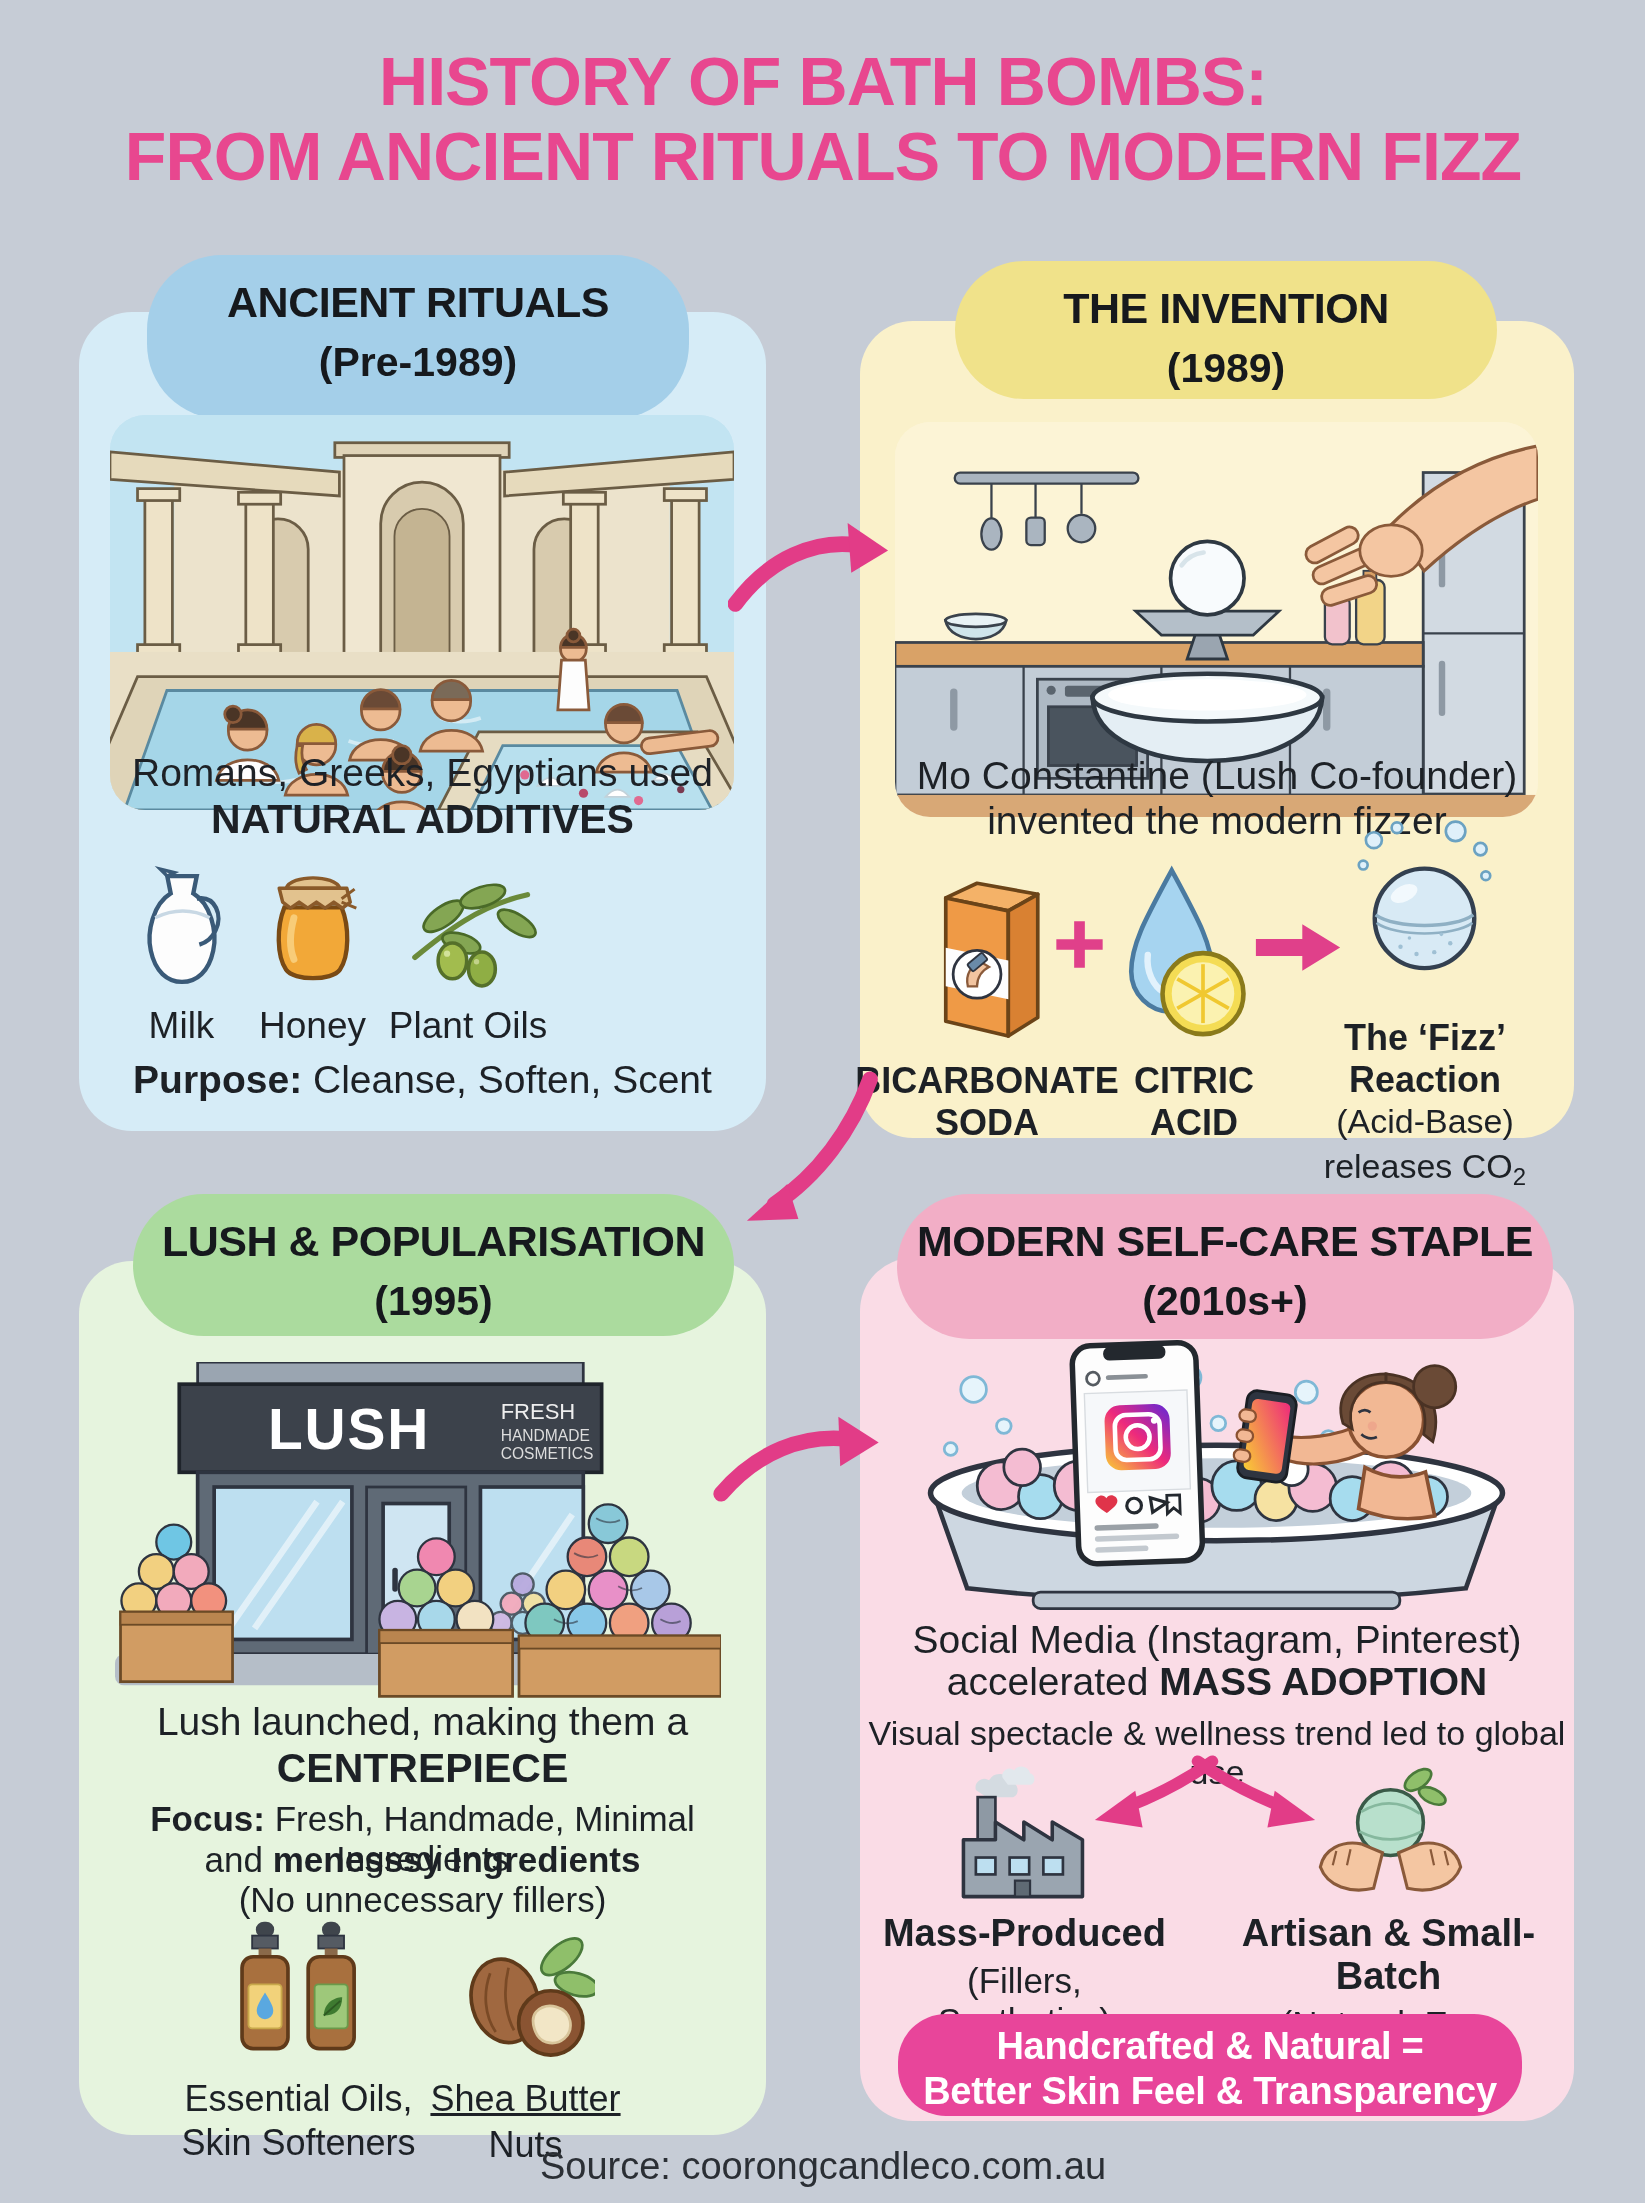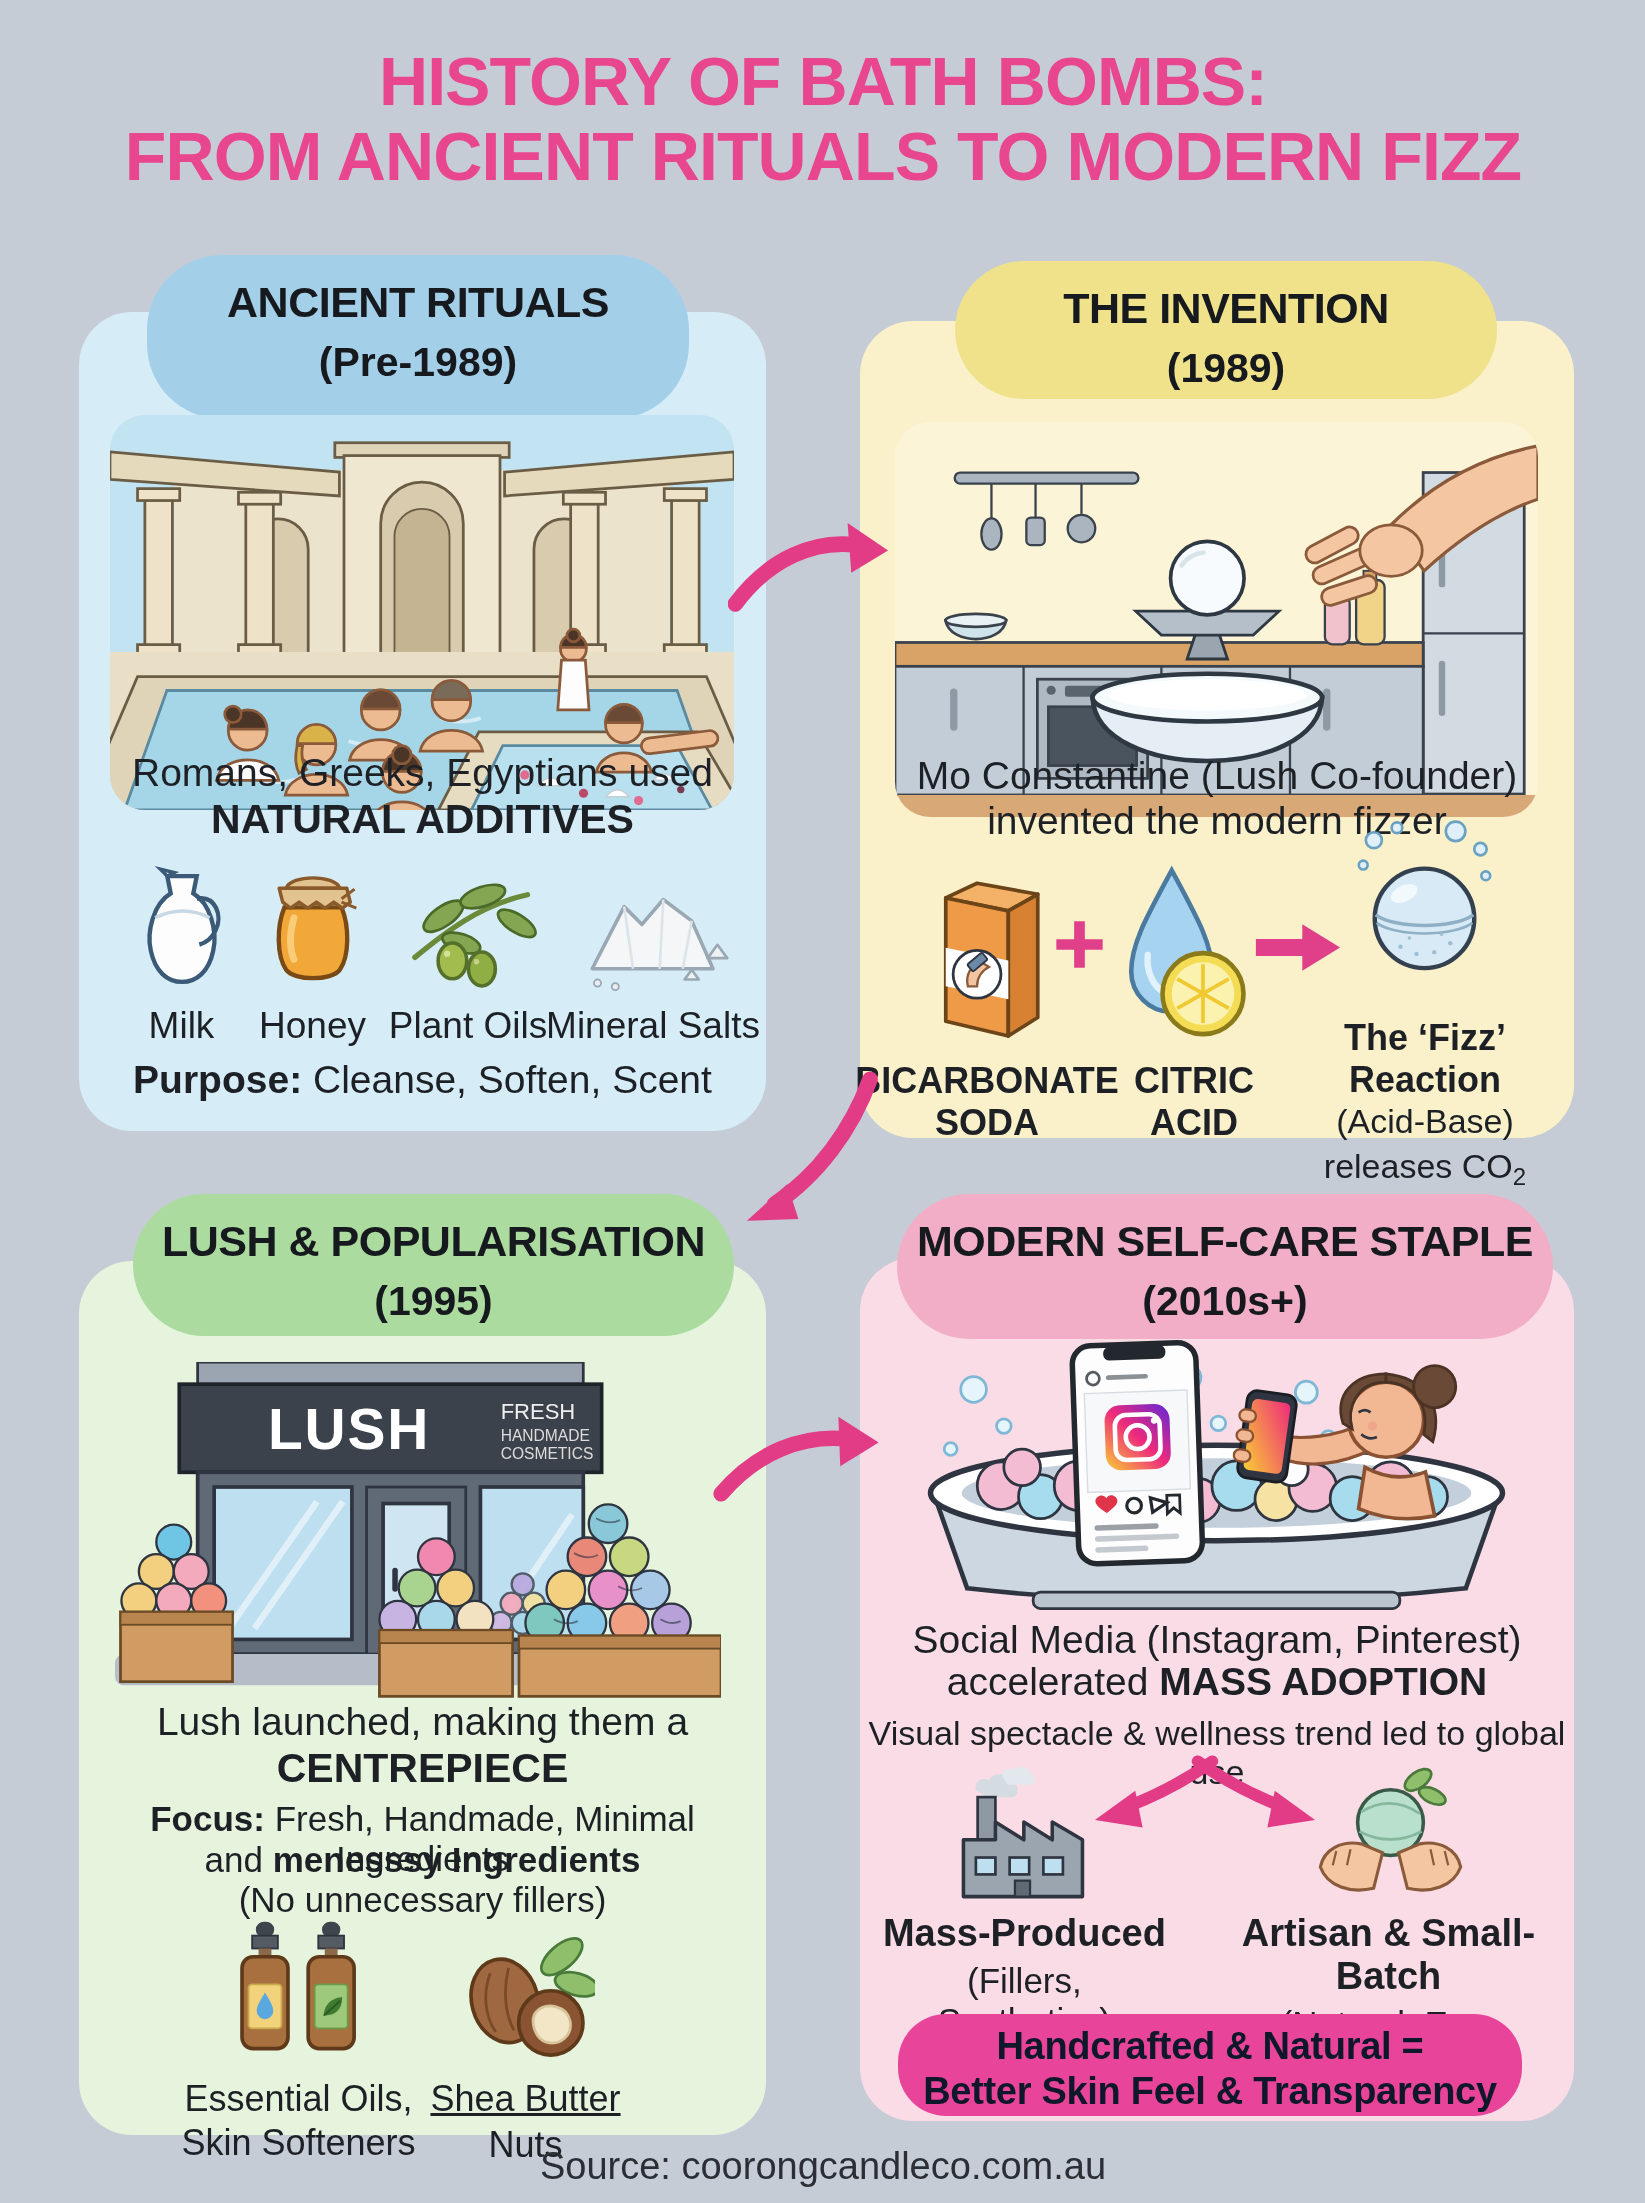--- a/index.html
+++ b/index.html
@@ -19,21 +19,21 @@
   .pill .l2{font-size:41px;margin-top:12px;}
   .pillblue{background:#a4cfe9;}  .pillyellow{background:#f0e28a;}
   .pillgreen{background:#abdb9e;} .pillpink{background:#f2aec6;}
   .t{position:absolute;left:0;width:100%;text-align:center;color:#1d2126;}
   .b{font-weight:bold;}
   .illo{position:absolute;border-radius:35px;overflow:hidden;}
   .cell{position:absolute;text-align:center;}
   .cicon{display:flex;align-items:flex-end;justify-content:center;}
   .clabel{font-size:37px;margin-top:11px;color:#1d2126;}
   .banner{position:absolute;background:#e8459a;border-radius:48px;text-align:center;
-          color:#0f172a;font-weight:bold;font-size:38px;line-height:45px;padding-top:10px;
+          color:#ffffff;font-weight:bold;font-size:38px;line-height:45px;padding-top:10px;
           letter-spacing:-0.3px;}
   .footer{position:absolute;left:0;top:2145px;width:100%;text-align:center;
           font-size:38px;color:#2b2f35;}
 </style>
 </head>
 <body>
 
 <div class="page">
 
   <header class="title">
@@ -182,33 +182,20 @@
             <ellipse cx="72" cy="84" rx="22" ry="10" transform="rotate(18 72 84)"></ellipse>
           </g>
           <ellipse cx="62" cy="104" rx="16" ry="20" fill="#a2bc4e" stroke="#55702a" stroke-width="4"></ellipse>
           <ellipse cx="95" cy="113" rx="15" ry="19" fill="#8fae44" stroke="#55702a" stroke-width="4"></ellipse>
           <circle cx="56" cy="96" r="3.5" fill="#d2e29a"></circle>
             <circle cx="89" cy="105" r="3" fill="#c2d28a"></circle>
         </svg>
       </div>
       <div class="clabel">Plant Oils</div>
     </div>
-    <div class="cell" style="left:464px;top:544px;width:220px;">
-      <div class="cicon" style="height:138px;">
-        <svg width="151" height="125" viewBox="0 0 170 140">
-          <path d="M16,112 L52,42 L72,62 L96,34 L128,58 L152,112 Z" fill="#f4f6f8" stroke="#9aa8b4" stroke-width="4" stroke-linejoin="round"></path>
-          <path d="M52,42 L62,112 M96,34 L92,112 M128,58 L118,112" stroke="#dde4e9" stroke-width="3"></path>
-          <path d="M146,100 l11,-15 l11,15 Z" fill="#eef2f5" stroke="#9aa8b4" stroke-width="3" stroke-linejoin="round"></path>
-          <path d="M120,124 l8,-11 l8,11 Z" fill="#eef2f5" stroke="#9aa8b4" stroke-width="3" stroke-linejoin="round"></path>
-          <circle cx="22" cy="128" r="4" fill="#e8edf1" stroke="#9aa8b4" stroke-width="2"></circle>
-          <circle cx="42" cy="132" r="4" fill="#e8edf1" stroke="#9aa8b4" stroke-width="2"></circle>
-        </svg>
-      </div>
-      <div class="clabel">Mineral Salts</div>
-    </div>
 
     <div class="t" style="top:746px;font-size:39px;">
       <span class="b">Purpose:</span><span> Cleanse, Soften, Scent</span>
     </div>
   </section>
 
   <section class="panel p2">
     <div class="pill pillyellow" style="left:95px;top:-60px;width:542px;height:138px;">
       <div class="l1">THE INVENTION</div>
       <div class="l2">(1989)</div>

